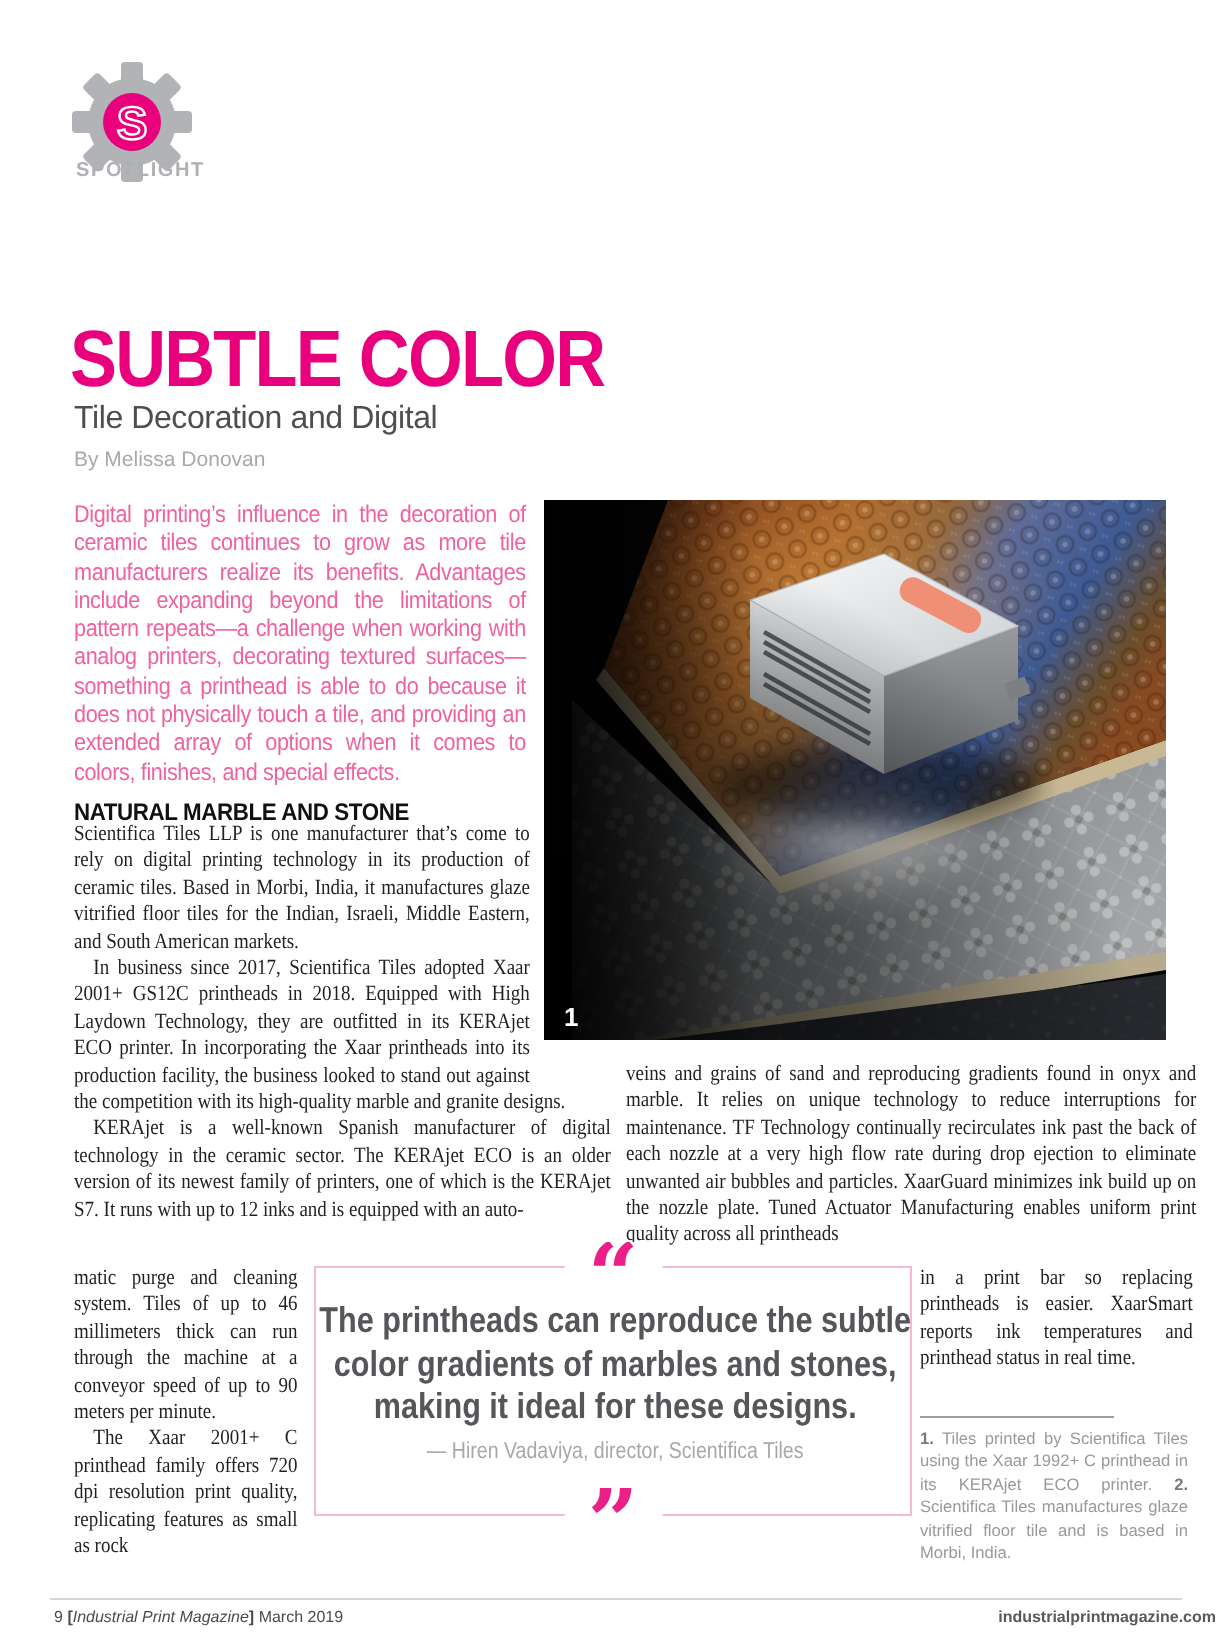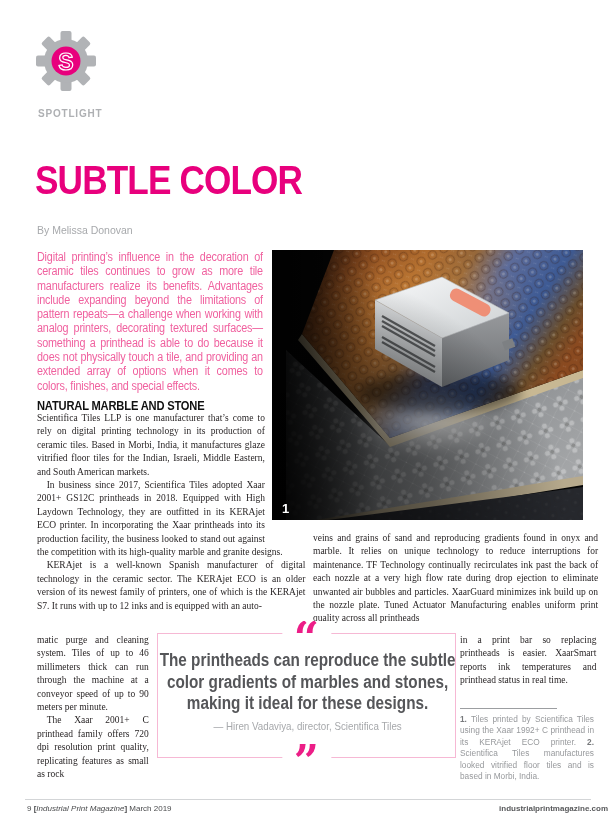--- a/index.html
+++ b/index.html
@@ -78,23 +78,24 @@
           <rect x="24.5" y="1" width="11" height="12" rx="2" transform="rotate(225 30 31)"></rect>
           <rect x="24.5" y="1" width="11" height="12" rx="2" transform="rotate(270 30 31)"></rect>
           <rect x="24.5" y="1" width="11" height="12" rx="2" transform="rotate(315 30 31)"></rect>
         </g>
         <circle cx="30" cy="31" r="22"></circle>
       </g>
       <circle cx="30" cy="31" r="14.5" fill="#e8007d"></circle>
       <text x="30" y="39.5" text-anchor="middle" fill="none" stroke="#ffffff" stroke-width="1.2" font-family="Liberation Sans, sans-serif" font-size="23" font-weight="bold">S</text>
     </svg>
   </div>
-  <div class="abs spotlight" style="left:38px;top:108px;">SPOTLIGHT</div>
+  <div class="abs spotlight" style="left:38px;top:80px;">SPOTLIGHT</div>
 
   <div class="abs title" style="left:35px;top:158px;">SUBTLE COLOR</div>
+  <div class="abs subtitle" style="left:37px;top:201px;">Tile Decoration and Digital</div>
   <div class="abs byline" style="left:37px;top:224px;">By Melissa Donovan</div>
 
   <div class="abs intro" style="left:37px;top:250px;">Digital printing’s influence in the decoration of ceramic tiles continues to grow as more tile manufacturers realize its benefits. Advantages include expanding beyond the limitations of pattern repeats—a challenge when working with analog printers, decorating textured surfaces—something a printhead is able to do because it does not physically touch a tile, and providing an extended array of options when it comes to colors, finishes, and special effects.</div>
 
   <div class="abs sechead" style="left:37px;top:399px;">NATURAL MARBLE AND STONE</div>
 
   <div class="abs serifcol" style="left:37px;top:411px;width:305px;">
     <div class="photo-spacer"></div>
     <p>Scientifica Tiles LLP is one manufacturer that’s come to rely on digital printing technology in its production of ceramic tiles. Based in Morbi, India, it manufactures glaze vitrified floor tiles for the Indian, Israeli, Middle Eastern, and South American markets.</p>
     <p class="ind">In business since 2017, Scientifica Tiles adopted Xaar 2001+ GS12C printheads in 2018. Equipped with High Laydown Technology, they are outfitted in its KERAjet ECO printer. In incorporating the Xaar printheads into its production facility, the business looked to stand out against the competition with its high-quality marble and granite designs.</p>
@@ -232,21 +233,21 @@
       <div class="qattr">— Hiren Vadaviya, director, Scientifica Tiles</div>
     </div>
     <div class="qmark bot">”</div>
   </div>
 
   <div class="abs caprule"></div>
   <div class="abs caption">
     <span class="cnum">1.</span>
     <span>Tiles printed by Scientifica Tiles using the Xaar 1992+ C printhead in its KERAjet ECO printer.</span>
     <span class="cnum">2.</span>
-    <span>Scientifica Tiles manufactures looked vitrified floor tiles and is based in Morbi, India.</span>
+    <span>Scientifica Tiles manufactures glaze vitrified floor tile and is based in Morbi, India.</span>
   </div>
 
   <div class="abs footrule"></div>
   <div class="abs footer-left">
     <span>9</span>
     <span class="brk">[</span><span class="mag">Industrial Print Magazine</span><span class="brk">]</span>
     <span>March 2019</span>
   </div>
   <div class="abs footer-right">industrialprintmagazine.com</div>
 

